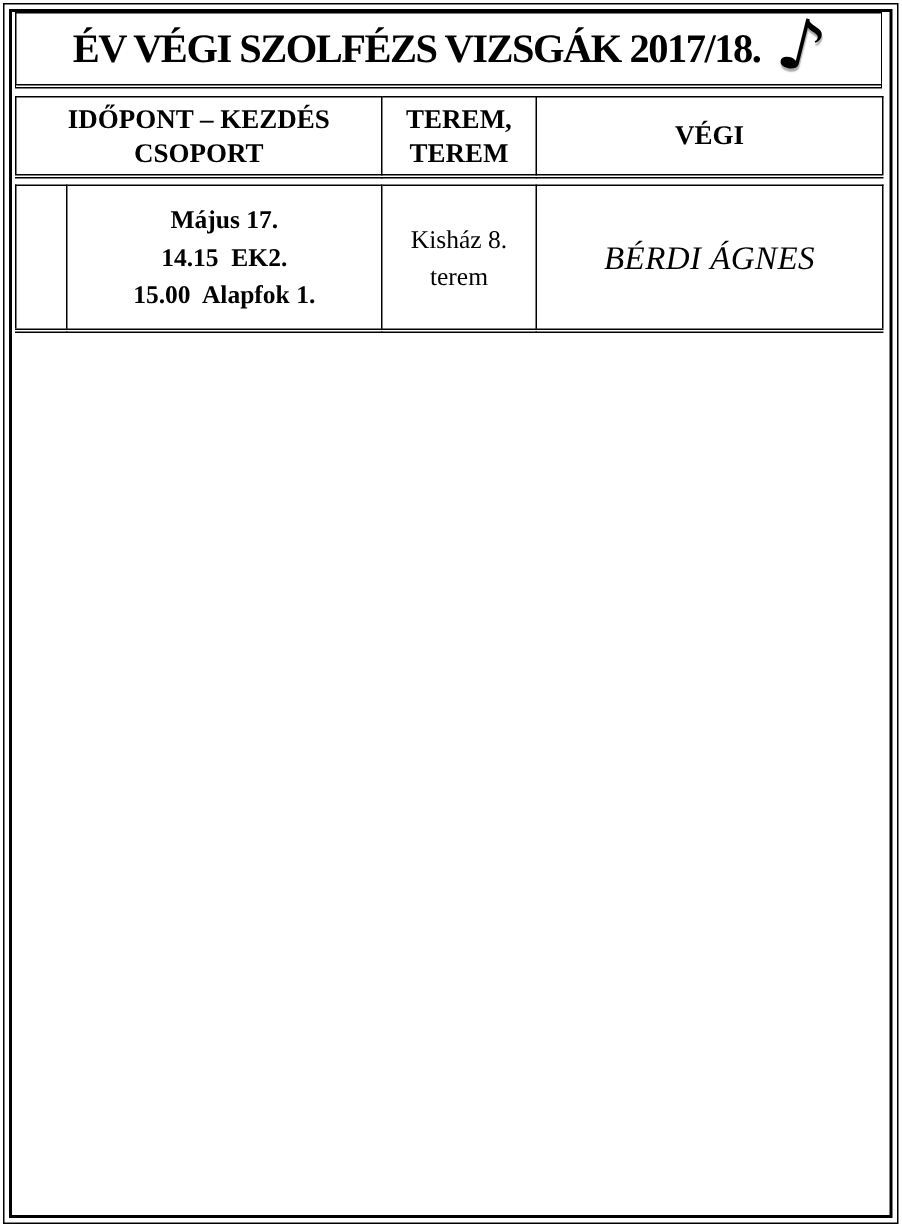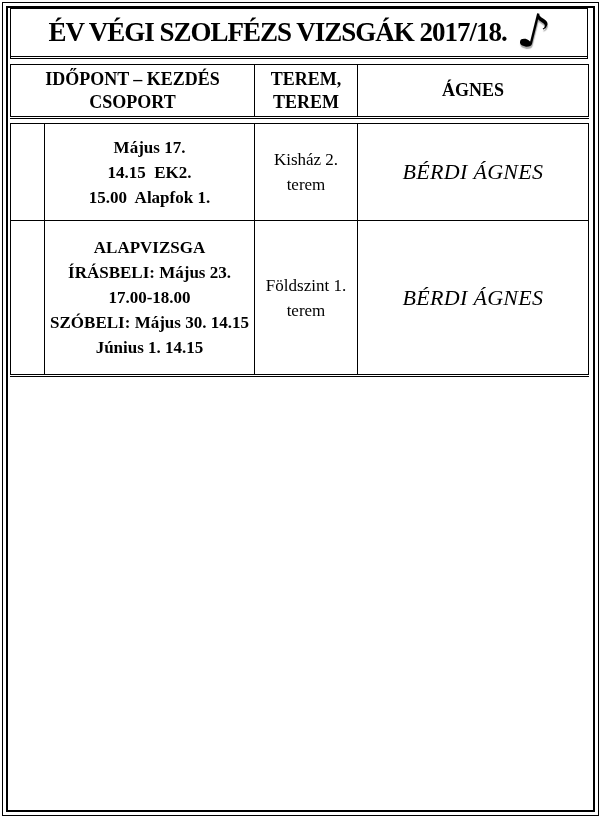--- a/index.html
+++ b/index.html
@@ -63,21 +63,21 @@
           <tr>
         <th>
           <div>IDŐPONT – KEZDÉS</div>
           <div>CSOPORT</div>
         </th>
         <th>
           <div>TEREM,</div>
           <div>TEREM</div>
         </th>
         <th>
-          <div>ÁGNES</div>
+          <div>VÉGI</div>
         </th>
       </tr>
     </tbody>
       </table>
 
     <table class="data-table">
       <colgroup>
         <col style="width:34px">
         <col style="width:210px">
         <col style="width:103px">
@@ -85,41 +85,26 @@
       </colgroup>
       <tbody id="rows-body">
   <tr>
     <td class="cell-index"></td>
     <td class="cell-schedule">
               <div class="sched-line bold">Május 17.</div>
               <div class="sched-line">14.15  EK2.</div>
               <div class="sched-line">15.00  Alapfok 1.</div>
             </td>
     <td class="cell-location">
-              <div class="loc-line">Kisház 2.</div>
+              <div class="loc-line">Kisház 8.</div>
               <div class="loc-line">terem</div>
             </td>
     <td class="cell-teacher">BÉRDI ÁGNES</td>
   </tr>
 
 
 
 
-  <tr>
-    <td class="cell-index"></td>
-    <td class="cell-schedule">
-              <div class="sched-line bold">ALAPVIZSGA</div>
-              <div class="sched-line bold">ÍRÁSBELI: Május 23.</div>
-              <div class="sched-line bold">17.00-18.00</div>
-              <div class="sched-line bold">SZÓBELI: Május 30. 14.15</div>
-              <div class="sched-line bold">Június 1. 14.15</div>
-            </td>
-    <td class="cell-location">
-              <div class="loc-line">Földszint 1.</div>
-              <div class="loc-line">terem</div>
-            </td>
-    <td class="cell-teacher">BÉRDI ÁGNES</td>
-  </tr>
 </tbody>
     </table>
 
   </div>
 </div>
 
 </body></html>

